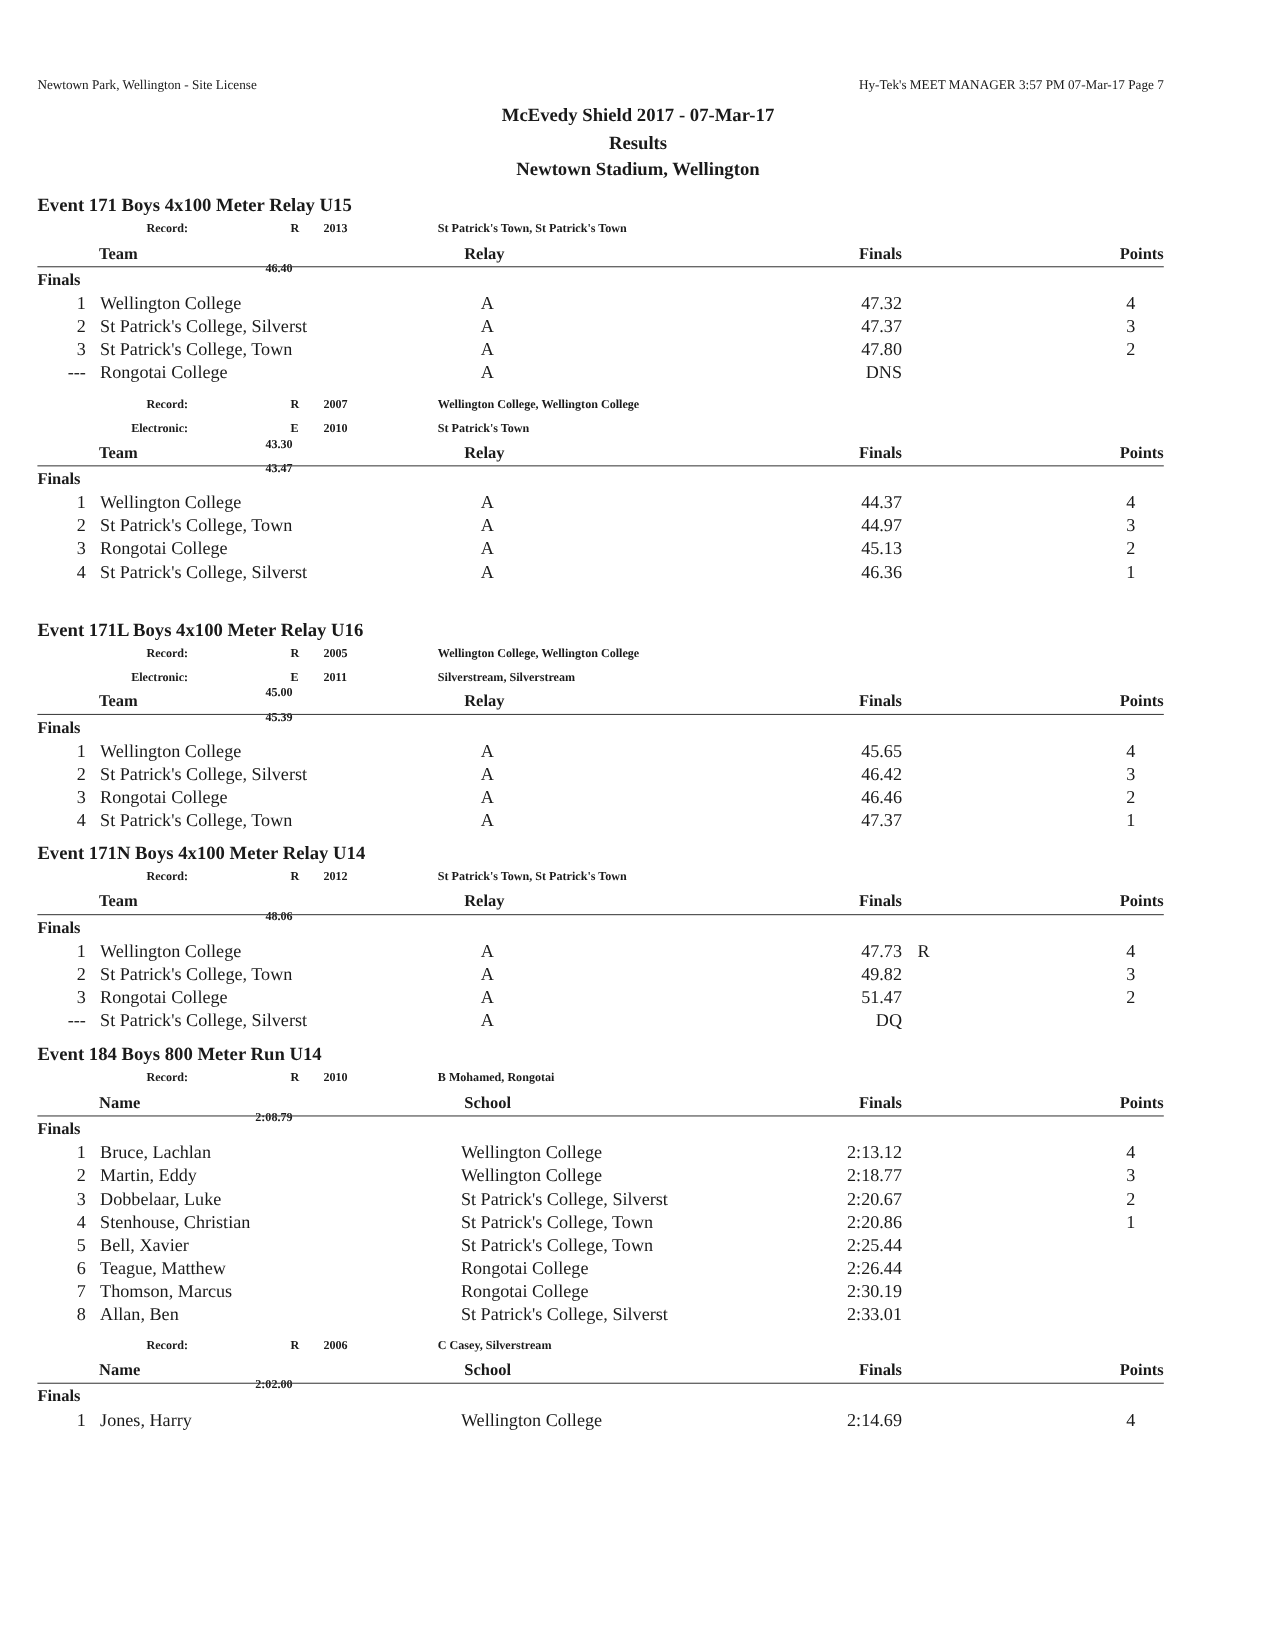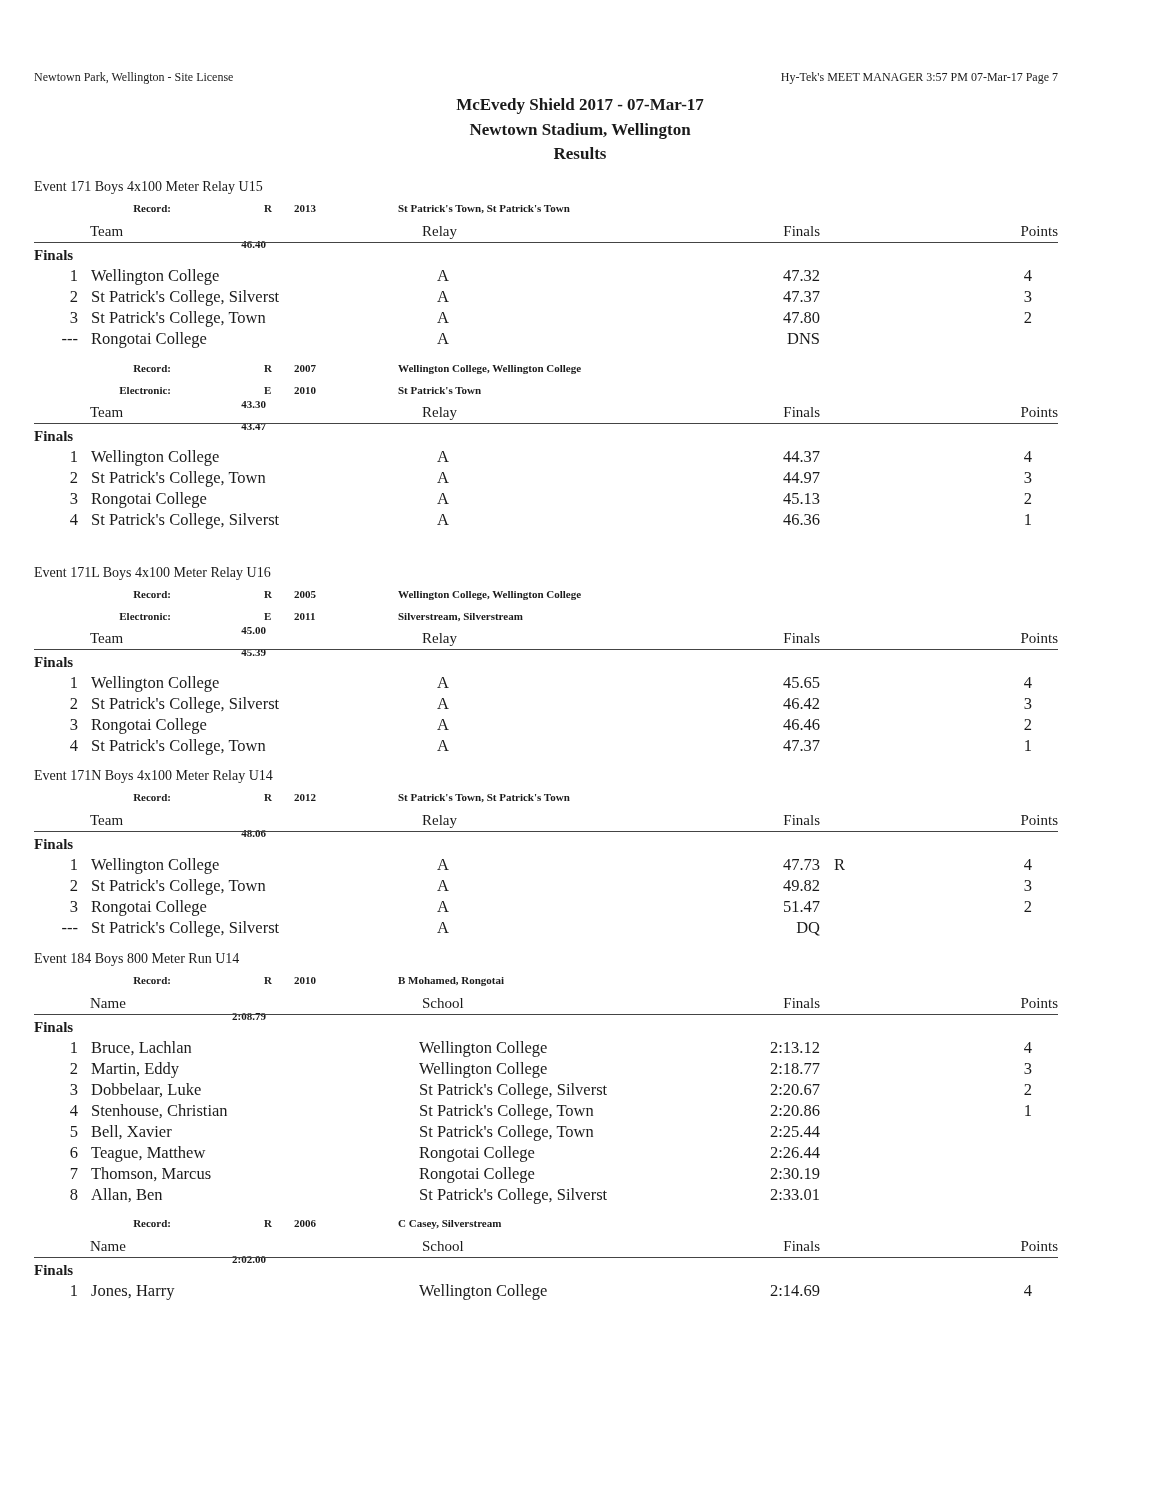--- a/index.html
+++ b/index.html
@@ -7,28 +7,28 @@
       width: 1160px; height: 1502px; position: relative; overflow: hidden;
       font-family: "Liberation Serif", "DejaVu Serif", serif;
       color: #1a1a1a;
     }
     .page-header { position: absolute; top: 70px; left: 34px; width: 1024px; height: 20px; font-size: 12px; }
     .hdr-left { position: absolute; left: 0; top: 0; }
     .hdr-right { position: absolute; right: 0; top: 0; }
     .titles { position: absolute; top: 93px; left: 0; width: 1160px; text-align: center; font-weight: bold; font-size: 17px; }
     .titles div { height: 24.5px; line-height: 24.5px; }
     .event { position: absolute; left: 34px; width: 1024px; }
-    .event-title { font-weight: normal; font-size: 14px; height: 22px; line-height: 22px; }
+    .event-title { font-weight: bold; font-size: 17px; height: 22px; line-height: 22px; }
     .rec-row { position: relative; height: 21.5px; line-height: 21.5px; font-weight: bold; font-size: 11px; }
     .rec-label { position: absolute; right: 887px; }
     .rec-time { position: absolute; right: 792px; margin-top: 36px; }
     .rec-flag { position: absolute; left: 230px; }
     .rec-year { position: absolute; left: 260px; }
     .rec-holder { position: absolute; left: 364px; }
-    .col-head { position: relative; height: 22px; line-height: 22px; font-weight: normal; font-size: 15px; border-bottom: 1.5px solid #444; }
+    .col-head { position: relative; height: 22px; line-height: 22px; font-weight: bold; font-size: 15px; border-bottom: 1.5px solid #444; }
     .ch-1 { position: absolute; left: 56px; }
     .ch-2 { position: absolute; left: 388px; }
     .ch-3 { position: absolute; right: 238px; }
     .ch-4 { position: absolute; right: 0; }
     .finals-label { font-weight: bold; font-size: 15px; height: 22px; line-height: 24px; }
     .row { position: relative; height: 21px; line-height: 21px; font-size: 16.5px; }
     .c-place { position: absolute; right: 980px; }
     .c-name { position: absolute; left: 57px; }
     .c-relay { position: absolute; left: 403px; }
     .c-school { position: absolute; left: 385px; }
@@ -39,22 +39,22 @@
 </head>
 <body>
 
 <div class="page-header">
   <span class="hdr-left">Newtown Park, Wellington - Site License</span>
   <span class="hdr-right">Hy-Tek's MEET MANAGER  3:57 PM  07-Mar-17  Page 7</span>
 </div>
 
 <div class="titles">
   <div>McEvedy Shield 2017 - 07-Mar-17</div>
+  <div>Results</div>
   <div>Newtown Stadium, Wellington</div>
-  <div>Results</div>
 </div>
 
 <div id="events">
     <div class="event" style="top: 176px;">
       <div class="event-title">Event 171  Boys 4x100 Meter Relay U15</div>
       <div class="rec-row">
         <span class="rec-label">Record:</span>
         <span class="rec-time">46.40</span>
         <span class="rec-flag">R</span>
         <span class="rec-year">2013</span>

